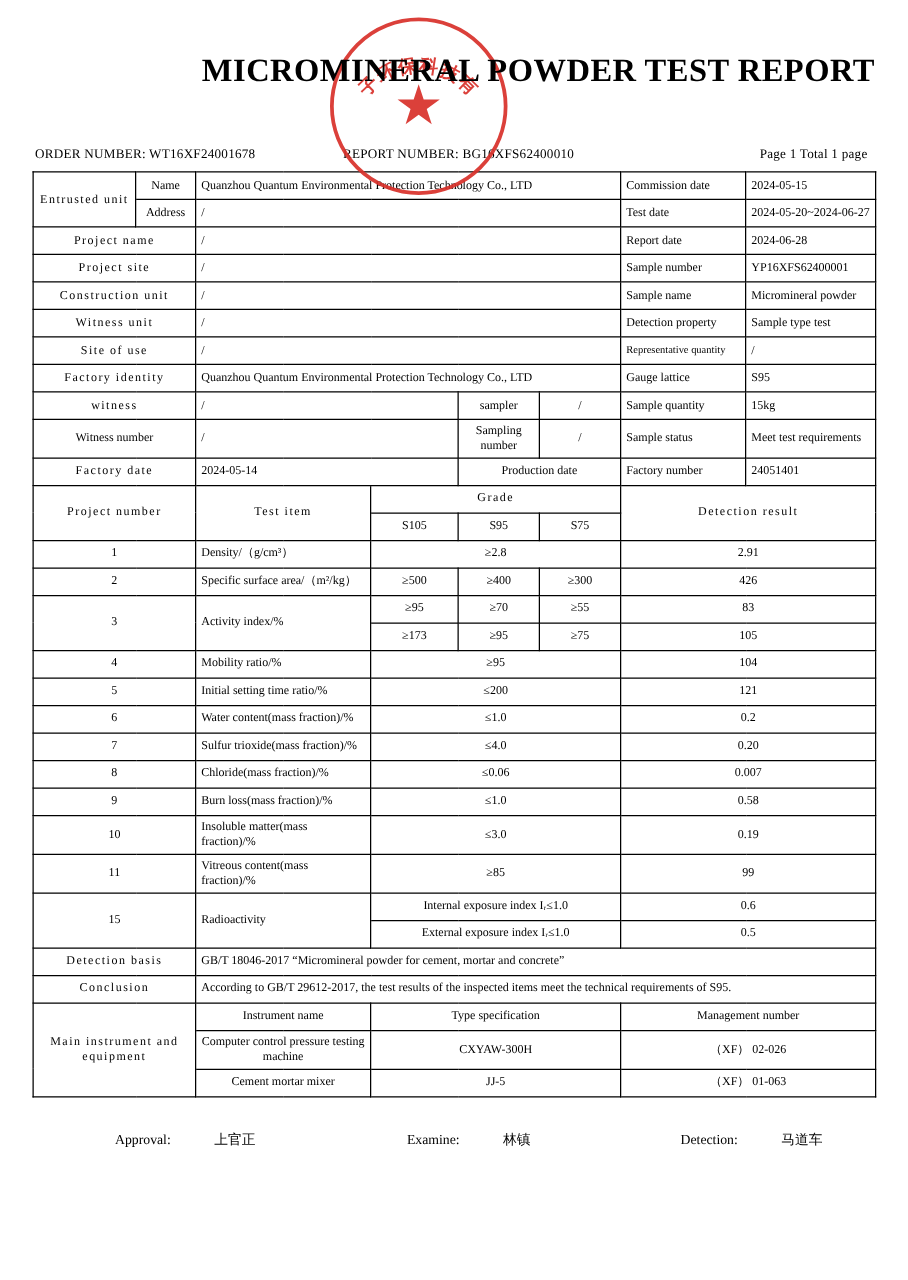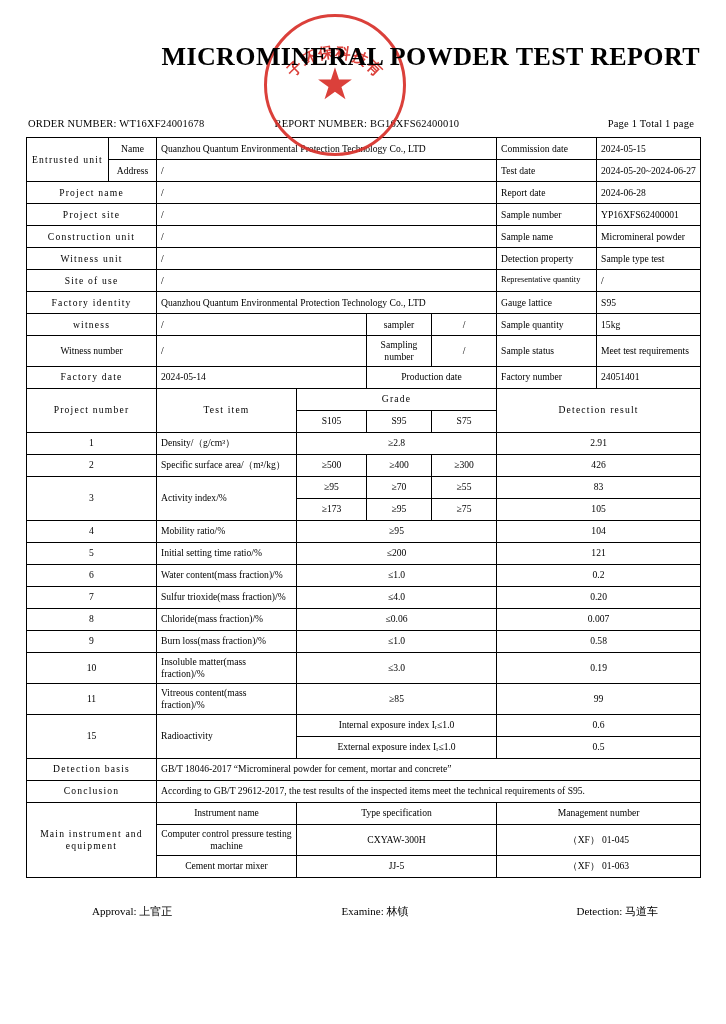--- a/index.html
+++ b/index.html
@@ -114,21 +114,21 @@
   .footer {
     display: flex;
     margin-top: 26px;
     font-size: 11px;
     padding: 0 14px;
   }
   .footer > div { flex: 1; }
   .footer .f1 { text-align: left; padding-left: 52px;}
   .footer .f2 { text-align: center; }
   .footer .f3 { text-align: right; padding-right: 28px;}
-  .sig { font-family: "Liberation Serif", serif; }
+  .sig { font-family: "Liberation Serif", serif; margin-left: 32px; }
 </style>
 </head>
 <body>
 
 <div class="page">
 
   <div class="title-wrap">
     <div class="stamp">
       <svg class="arc-text" viewBox="0 0 136 136">
         <defs>
@@ -353,21 +353,21 @@
 
       <tr>
         <td class="c sp" colspan="2" rowspan="3">Main instrument and equipment</td>
         <td class="c tall" colspan="2">Instrument name</td>
         <td class="c" colspan="3">Type specification</td>
         <td class="c" colspan="2">Management number</td>
       </tr>
       <tr>
         <td class="c tall" colspan="2">Computer control pressure testing machine</td>
         <td class="c" colspan="3">CXYAW-300H</td>
-        <td class="c" colspan="2">（XF） 01-045</td>
+        <td class="c" colspan="2">（XF） 02-026</td>
       </tr>
       <tr>
         <td class="c tall" colspan="2">Cement mortar mixer</td>
         <td class="c" colspan="3">JJ-5</td>
         <td class="c" colspan="2">（XF） 01-063</td>
       </tr>
     </tbody>
   </table>
 
   <div class="footer">

